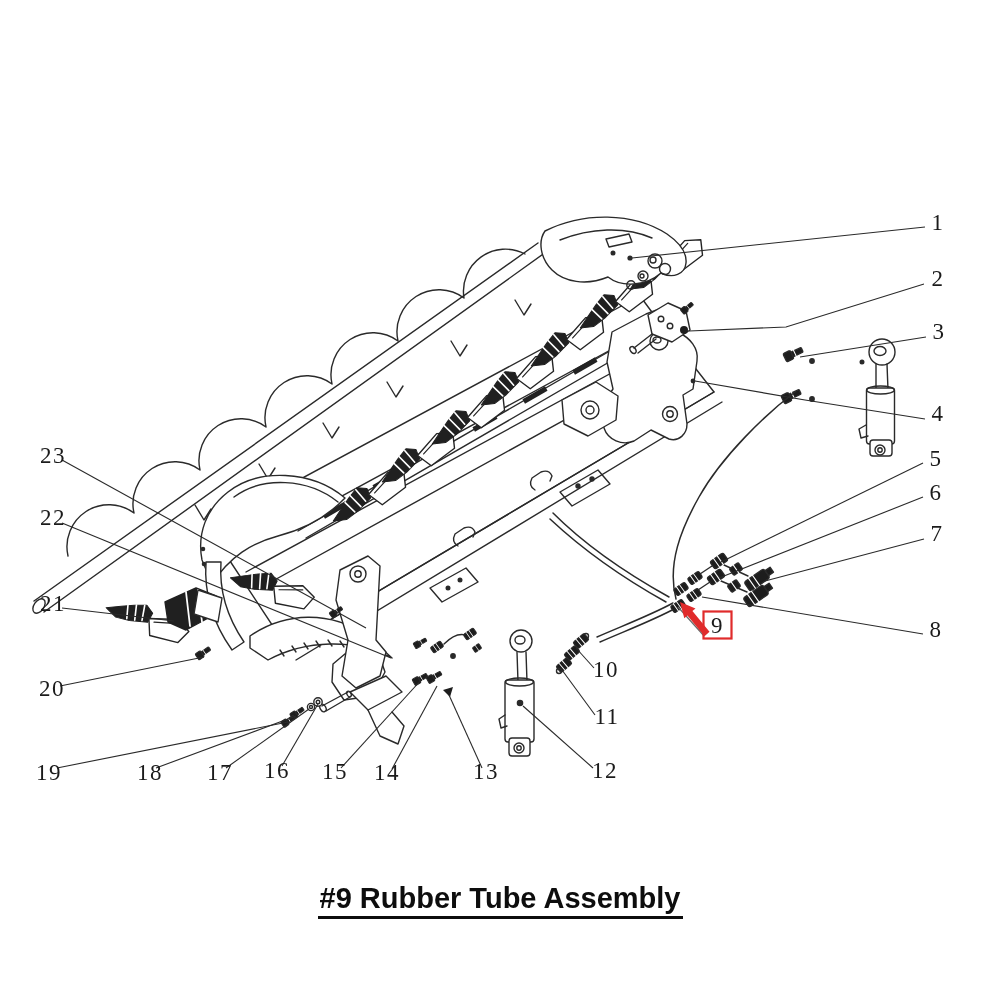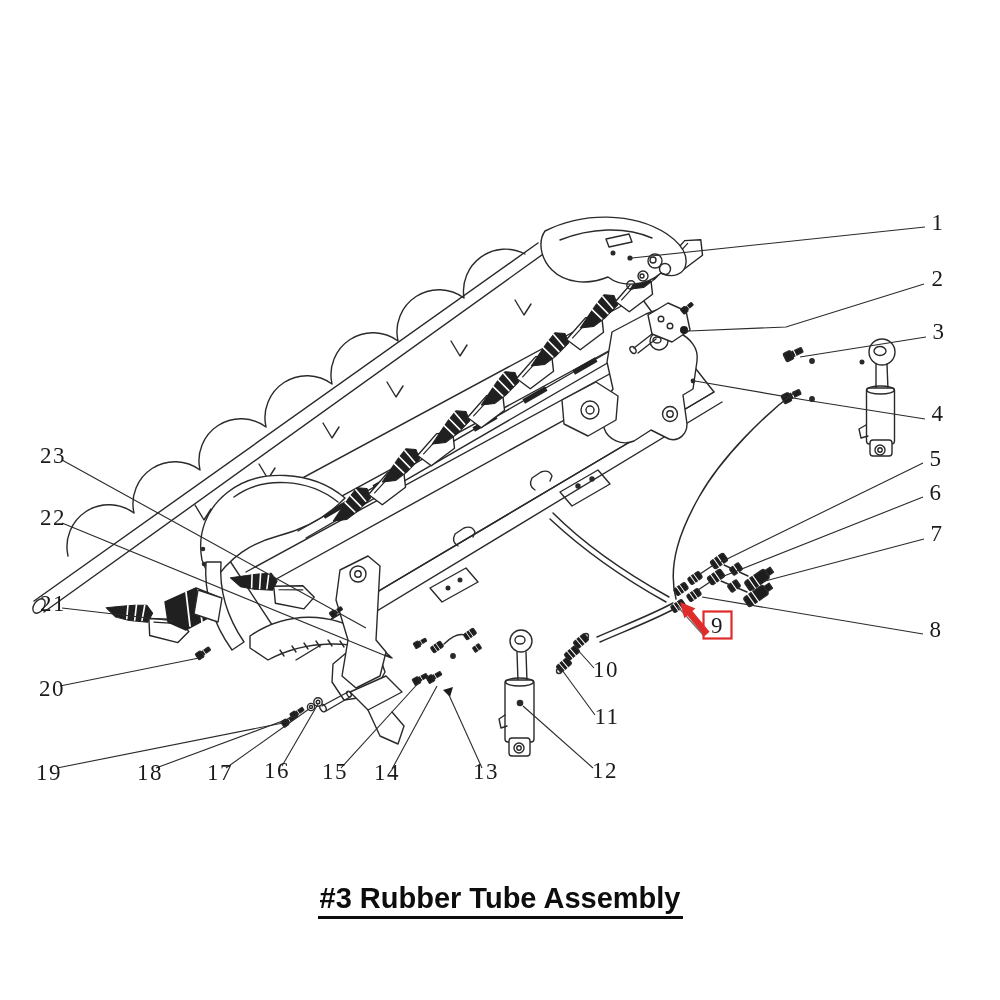--- a/index.html
+++ b/index.html
@@ -314,16 +314,16 @@
 
   <g>
     <line x1="678" y1="607" x2="705" y2="637" stroke="#6a6a6a" stroke-width="1.2"></line>
     <rect x="703.5" y="611.5" width="28" height="27" fill="#ffffff" stroke="#e02b2b" stroke-width="2.2"></rect>
     <text class="callout-num" x="717.5" y="633" text-anchor="middle" fill="#4a4a4a" font-size="21">9</text>
     <polygon fill="#e02b2b" points="680,602 695.5,608.4 692.4,611.1 709.5,631.8 704.5,636.2 687.4,615.5 684.3,618.3"></polygon>
   </g>
 </svg>
 
 <div class="title-wrap">
-  <span class="title-text">#3 Rubber Tube Assembly</span>
+  <span class="title-text">#9 Rubber Tube Assembly</span>
 </div>
 
 </div>
 
 </body></html>

